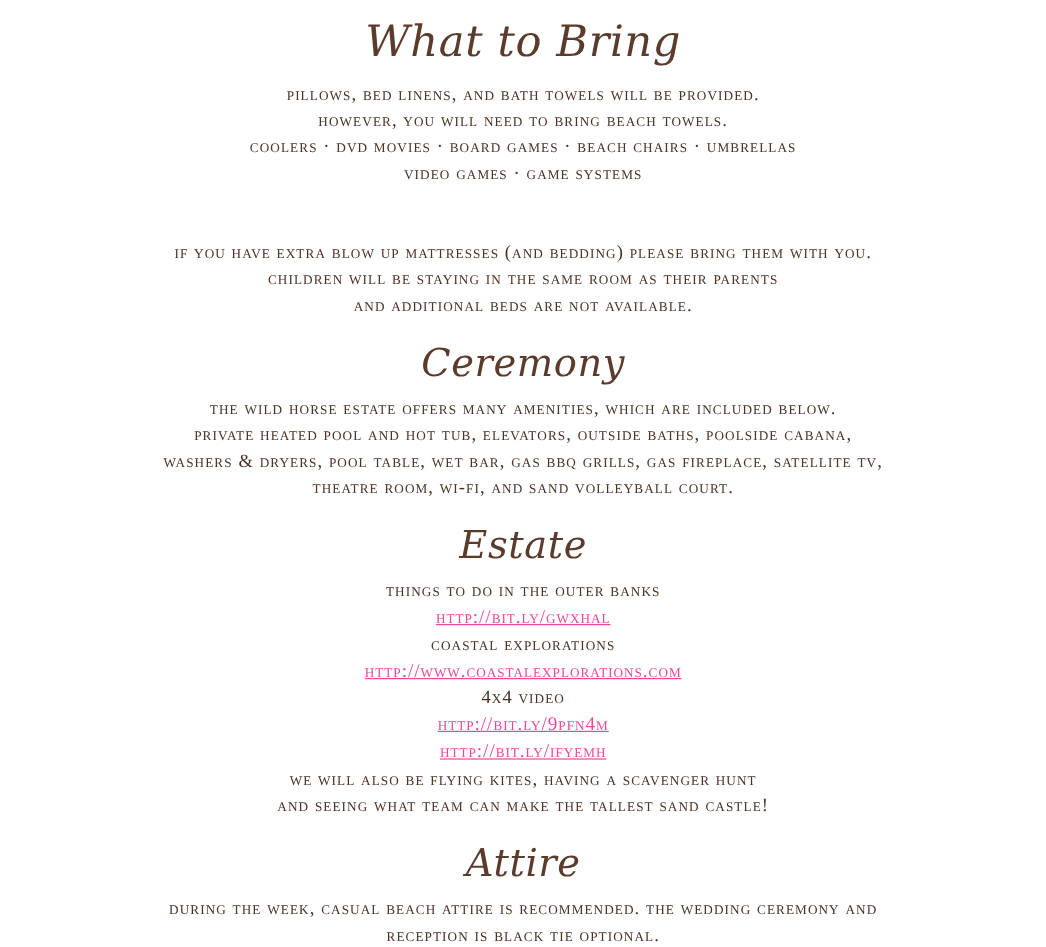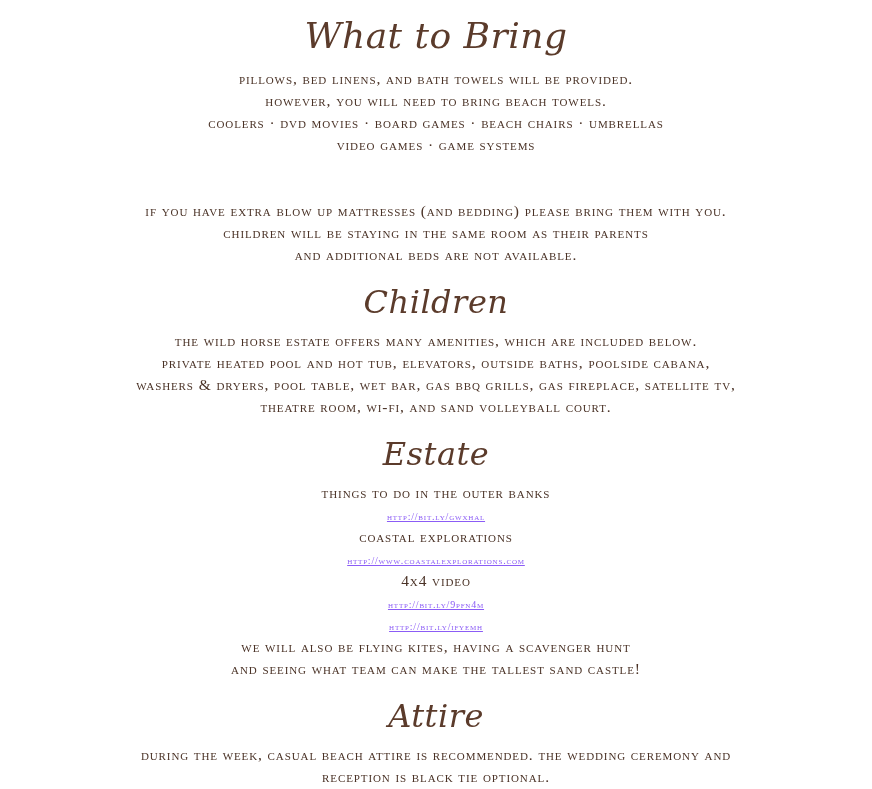--- a/index.html
+++ b/index.html
@@ -52,25 +52,25 @@
     line-height: 1.42;
     margin: 0;
   }
 
   .block {
     margin: 12px auto;
   }
   .gap-md { height: 20px; }
 
   a.link, .link {
-    color: #8b5cf6;
+    color: #ec4899;
     text-decoration: underline;
     font-variant: small-caps;
     text-transform: lowercase;
-    font-size: 10px;
+    font-size: 16px;
     letter-spacing: 0.8px;
     display: inline-block;
   }
 </style>
 </head>
 <body>
 
 <div class="page">
 
   <h1 class="script heading-main">What to Bring</h1>
@@ -83,21 +83,21 @@
   </div>
 
   <div class="gap-md"></div>
 
   <div class="block">
     <p class="line">If you have extra blow up mattresses (and bedding) please bring them with you.</p>
     <p class="line">Children will be staying in the same room as their parents</p>
     <p class="line">and additional beds are not available.</p>
   </div>
 
-  <h2 class="script heading-sec">Children</h2>
+  <h2 class="script heading-sec">Ceremony</h2>
 
   <div class="block">
     <p class="line">The Wild Horse Estate offers many amenities, which are included below.</p>
     <p class="line">Private heated pool and hot tub, elevators, outside baths, poolside cabana,</p>
     <p class="line">Washers &amp; Dryers, pool table, wet bar, gas BBQ grills, gas fireplace, satellite TV,</p>
     <p class="line">theatre room, Wi-Fi, and sand volleyball court.</p>
   </div>
 
   <h2 class="script heading-sec">Estate</h2>
 

